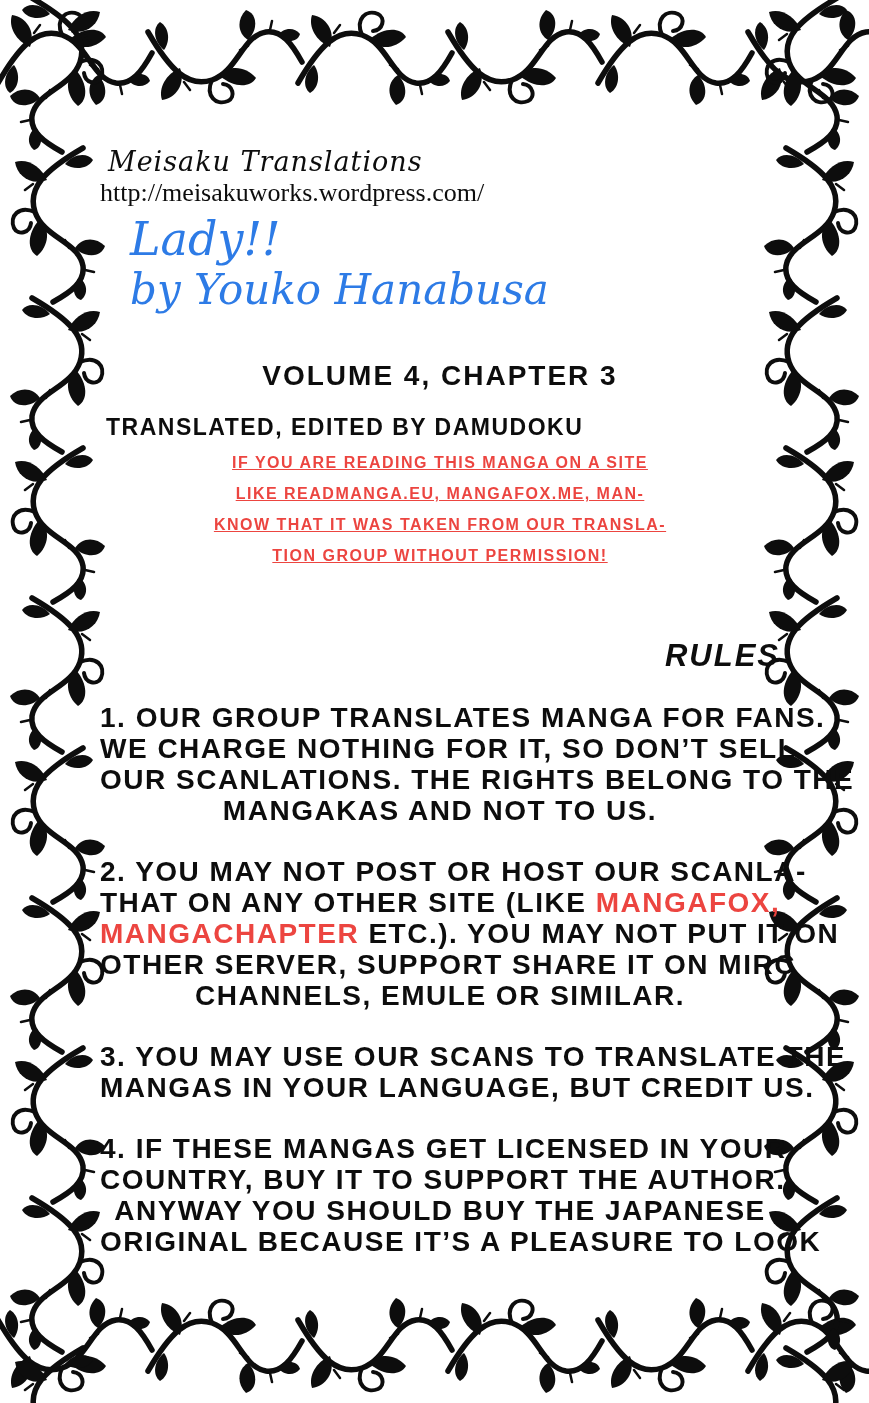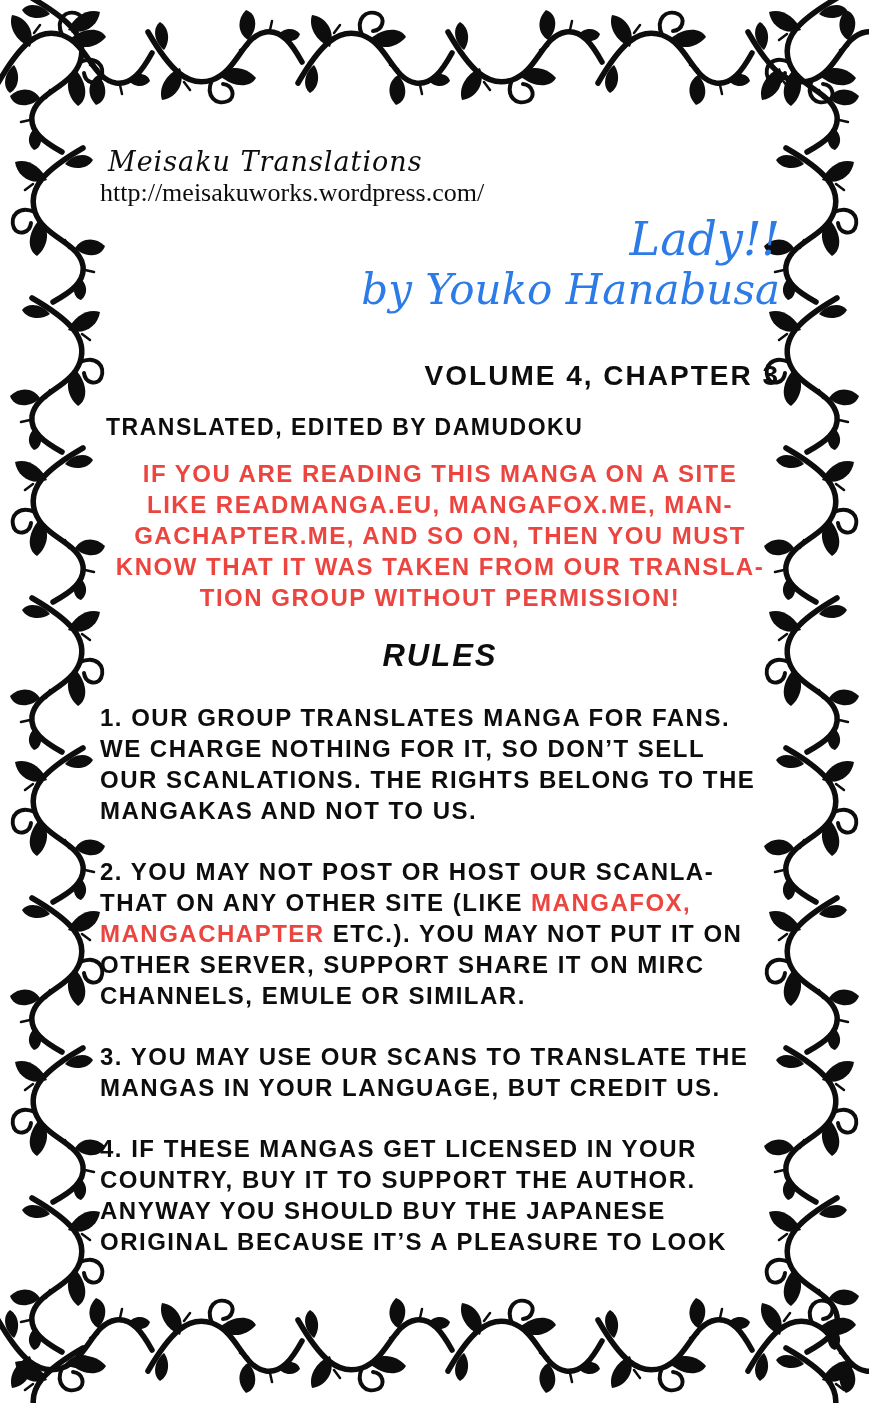--- a/index.html
+++ b/index.html
@@ -6,35 +6,35 @@
   .page{position:relative;width:869px;height:1403px;background:#fff;overflow:hidden;
         font-family:"Liberation Sans",sans-serif;color:var(--ink,#0d0d0d);}
   svg.border{position:absolute;pointer-events:none;}
   .content{position:absolute;left:100px;top:0;width:680px;height:1403px;margin-top:38px;}
   .abs{position:absolute;left:0;width:680px;}
 
   .group-name{top:108px;left:8px;width:400px;
       font-family:"DejaVu Serif",serif;font-style:italic;font-size:27px;letter-spacing:1px;}
   .group-url{top:140px;left:0px;width:500px;
       font-family:"Liberation Serif",serif;font-size:26px;}
-  .title-block{top:176px;left:30px;width:650px;text-align:right;
+  .title-block{top:176px;left:30px;width:650px;text-align:left;
       font-family:"DejaVu Serif",serif;font-style:italic;color:var(--blue,#2d7be6);}
   .manga-title{font-size:46px;line-height:50px;}
   .manga-author{font-size:42px;line-height:52px;}
 
-  .volume{top:322px;text-align:right;font-size:28px;font-weight:bold;letter-spacing:2px;}
+  .volume{top:322px;text-align:center;font-size:28px;font-weight:bold;letter-spacing:2px;}
   .translator{top:376px;left:6px;font-size:23px;font-weight:bold;letter-spacing:1.5px;}
 
-  .warning{top:420px;text-align:center;color:var(--red,#ec4540);
-      font-size:24px;font-weight:bold;letter-spacing:1.5px;line-height:31px;}
+  .warning{top:409px;text-align:center;color:var(--red,#ec4540);
+      font-size:16px;font-weight:bold;letter-spacing:1.5px;line-height:31px;text-decoration:underline;}
   .wline{white-space:nowrap;}
 
-  .rules-heading{top:600px;text-align:center;font-size:31px;font-weight:bold;
+  .rules-heading{top:600px;text-align:right;font-size:31px;font-weight:bold;
       font-style:italic;letter-spacing:2px;}
-  .rules-list{top:664px;text-align:left;font-size:24px;font-weight:bold;
+  .rules-list{top:664px;text-align:center;font-size:28px;font-weight:bold;
       letter-spacing:1.5px;line-height:31px;}
   .rule{margin-bottom:30px;}
   .rline{white-space:nowrap;}
   .red{color:var(--red,#ec4540);}
 </style>
 </head>
 <body>
 
 <div class="page">
 
@@ -111,21 +111,20 @@
       <div class="manga-title">Lady!!</div>
       <div class="manga-author">by Youko Hanabusa</div>
     </div>
 
     <div class="abs volume">VOLUME 4, CHAPTER 3</div>
     <div class="abs translator">TRANSLATED, EDITED BY DAMUDOKU</div>
 
     <div class="abs warning" id="warning">
         <div class="wline">IF YOU ARE READING THIS MANGA ON A SITE</div>
         <div class="wline">LIKE READMANGA.EU, MANGAFOX.ME, MAN-</div>
-        <div class="wline">GACHAPTER.ME, AND SO ON, THEN YOU MUST</div>
         <div class="wline">KNOW THAT IT WAS TAKEN FROM OUR TRANSLA-</div>
         <div class="wline">TION GROUP WITHOUT PERMISSION!</div>
       </div>
 
     <div class="abs rules-heading">RULES</div>
     <div class="abs rules-list" id="rules-list">
         <div class="rule">
           <div class="rline"><span>1. OUR GROUP TRANSLATES MANGA FOR FANS.</span></div>
           <div class="rline"><span>WE CHARGE NOTHING FOR IT, SO DON’T SELL</span></div>
           <div class="rline"><span>OUR SCANLATIONS. THE RIGHTS BELONG TO THE</span></div>

